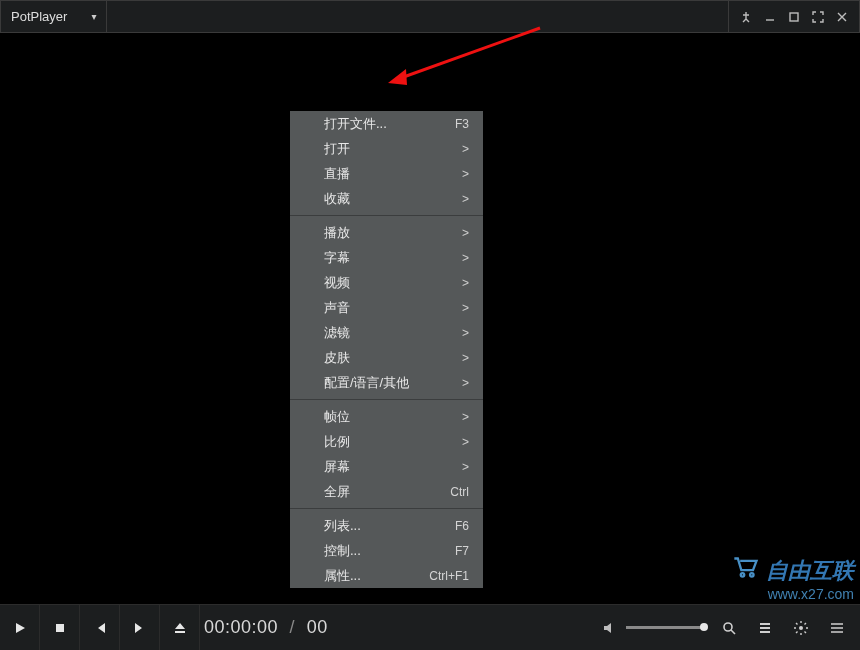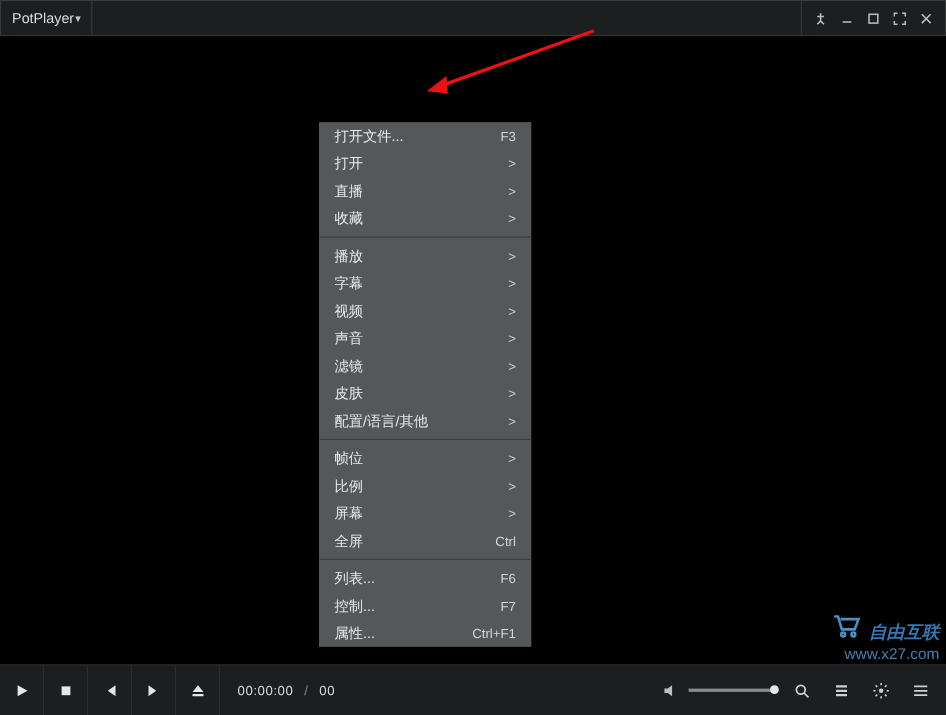--- a/index.html
+++ b/index.html
@@ -1,61 +1,61 @@
 <!DOCTYPE html>
 <html><head>
 <meta charset="utf-8">
 <style>
 * { margin: 0; padding: 0; box-sizing: border-box; font-family: "Microsoft YaHei", "Segoe UI", Arial, sans-serif; }
 html, body { width: 860px; height: 650px; overflow: hidden; background: #000; }
 
 
 .titlebar { display: flex; align-items: center; height: 33px; background: #1c1e1f; border: 1px solid #3a3a3a; }
-.app-btn { display: flex; align-items: center; gap: 1px; padding: 0 10px; height: 100%; border-right: 1px solid #3a3a3a; color: #ddd; font-size: 13px; cursor: pointer; }
+.app-btn { display: flex; align-items: center; gap: 24px; padding: 0 10px; height: 100%; border-right: 1px solid #3a3a3a; color: #ddd; font-size: 13px; cursor: pointer; }
 .app-btn .chev { font-size: 10px; color: #ccc; }
 .titlebar-spacer { flex: 1; }
 .win-ctrls { display: flex; align-items: center; gap: 2px; padding: 0 6px; border-left: 1px solid #3a3a3a; height: 100%; }
 .win-ctrls .ic { width: 22px; height: 22px; display: flex; align-items: center; justify-content: center; color: #bdbdbd; cursor: pointer; font-size: 12px; }
 .win-ctrls svg { width: 12px; height: 12px; stroke: #bdbdbd; fill: none; stroke-width: 1.4; }
 
 
 .stage { position: absolute; top: 33px; left: 0; right: 0; bottom: 46px; background: #000; }
 .codec-hint { position: absolute; left: 50%; top: 270px; transform: translateX(-50%); color: #a9a9a9; font-size: 36px; font-weight: 600; letter-spacing: 2px; text-shadow: 1px 1px 0 #222; white-space: nowrap; }
 
 
 .arrow { position: absolute; pointer-events: none; }
 
 
 .ctx { position: absolute; left: 290px; top: 78px; width: 193px; background: #555859; color: #e8e8e8; font-size: 13px; box-shadow: 0 2px 6px rgba(0,0,0,.5); }
 .ctx-row { display: flex; align-items: center; justify-content: space-between; height: 25px; padding: 0 14px; cursor: default; }
-.ctx-row .lbl { white-space: nowrap; }
+.ctx-row .lbl { white-space: nowrap; margin-left: 20px; }
 .ctx-row .acc { color: #d4d4d4; font-size: 12px; }
 .ctx-row .sub { color: #cfcfcf; font-size: 12px; }
 .ctx-sep { height: 1px; background: #3b3d3e; margin: 4px 0; }
 
 
 .bottombar { position: absolute; left: 0; right: 0; bottom: 0; height: 46px; background: #1c1e1f; border-top: 1px solid #2c2c2c; display: flex; align-items: center; }
 .bottombar .seek { position: absolute; top: -7px; left: 0; right: 0; height: 6px; }
 .btns { display: flex; align-items: center; height: 100%; }
 .pbtn { width: 40px; height: 100%; display: flex; align-items: center; justify-content: center; border-right: 1px solid #2b2b2b; cursor: pointer; }
 .pbtn svg { fill: #e6e6e6; }
-.timecode { margin-left: 16px; color: #d9d9d9; font-size: 12px; letter-spacing: .5px; }
+.timecode { margin-left: 4px; color: #d9d9d9; font-size: 18px; letter-spacing: .5px; }
 .timecode .sep { color: #888; margin: 0 6px; }
 .right-ctrls { margin-left: auto; display: flex; align-items: center; gap: 14px; padding-right: 12px; }
 .vol { display: flex; align-items: center; gap: 8px; }
 .vol svg { fill: #bdbdbd; width: 16px; height: 16px; }
 .vol-track { width: 78px; height: 3px; background: #3a3a3a; position: relative; }
 .vol-fill { height: 100%; background: #8a8a8a; width: 100%; }
 .vol-knob { position: absolute; right: -4px; top: -3px; width: 8px; height: 8px; border-radius: 50%; background: #e6e6e6; }
 .rbtn { width: 22px; height: 22px; display: flex; align-items: center; justify-content: center; cursor: pointer; }
 .rbtn svg { fill: #cfcfcf; width: 16px; height: 16px; }
 
 
 .wm { position: absolute; right: 6px; bottom: 2px; text-align: right; pointer-events: none; }
-.wm .t1 { color: rgba(60,140,210,0.85); font-size: 16px; font-weight: 700; font-style: italic; text-shadow: 0 0 4px rgba(0,0,0,.6); }
+.wm .t1 { color: rgba(60,140,210,0.85); font-size: 22px; font-weight: 700; font-style: italic; text-shadow: 0 0 4px rgba(0,0,0,.6); }
 .wm .t2 { color: rgba(80,160,220,0.8); font-size: 14px; font-weight: 400; }
 .wm .cart { display:inline-block; width: 28px; height: 20px; margin-right:2px; }
 .wm .cart svg { stroke: rgba(80,160,220,.9); fill: none; stroke-width:2; }
 </style>
 </head>
 <body>
 
 <div class="titlebar">
   <div class="app-btn">
     <span>PotPlayer</span>

